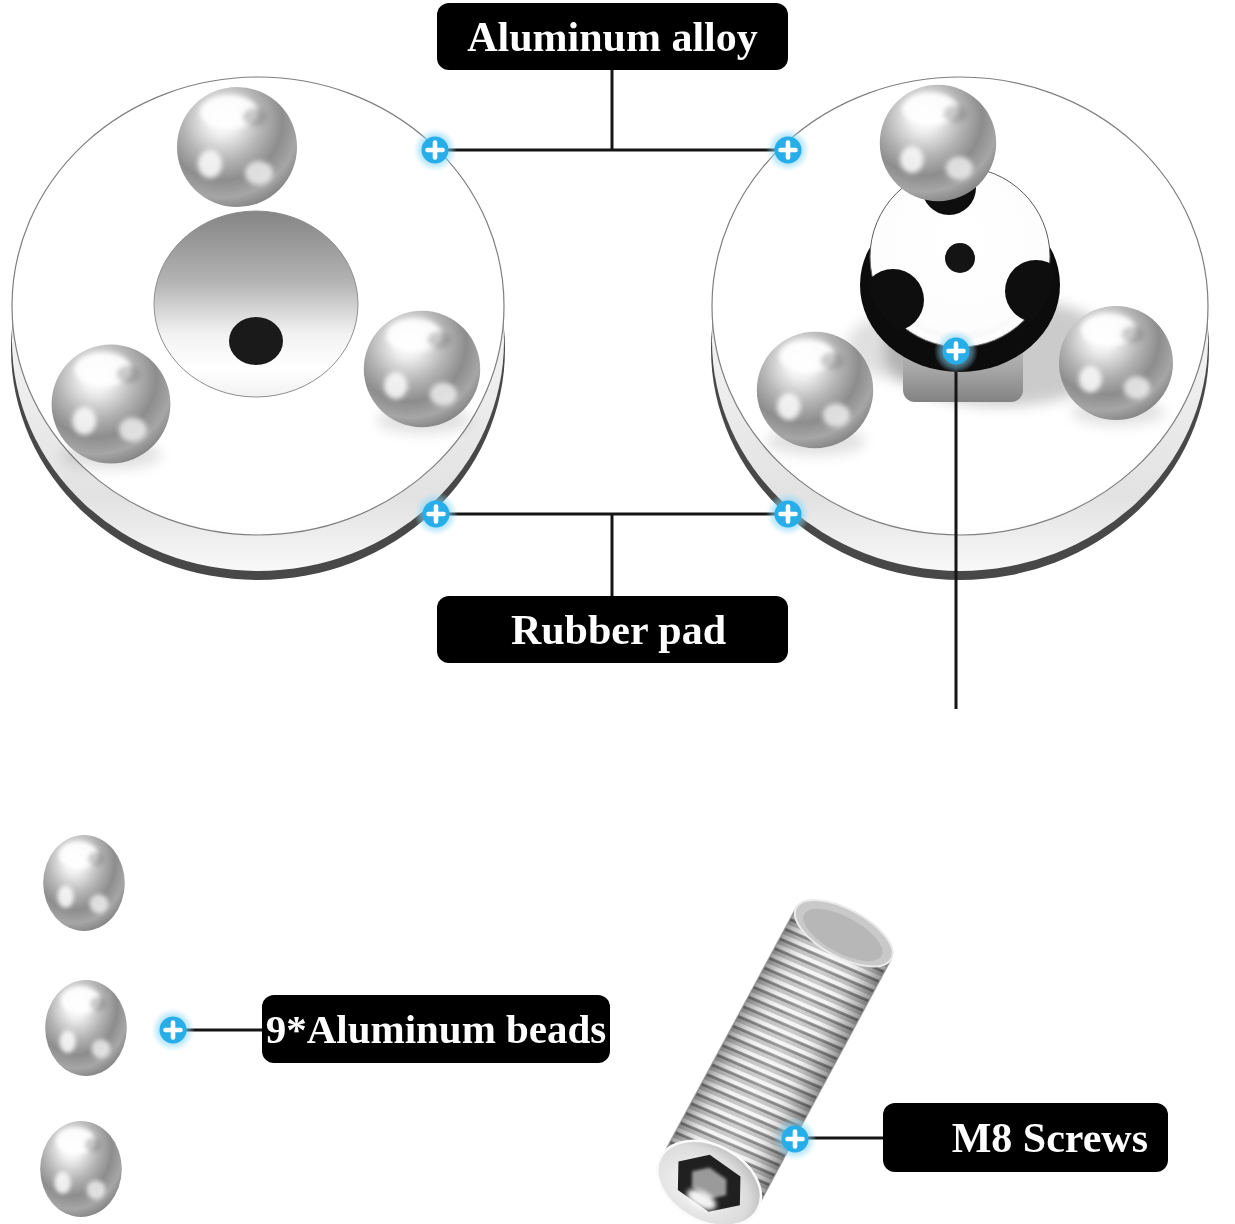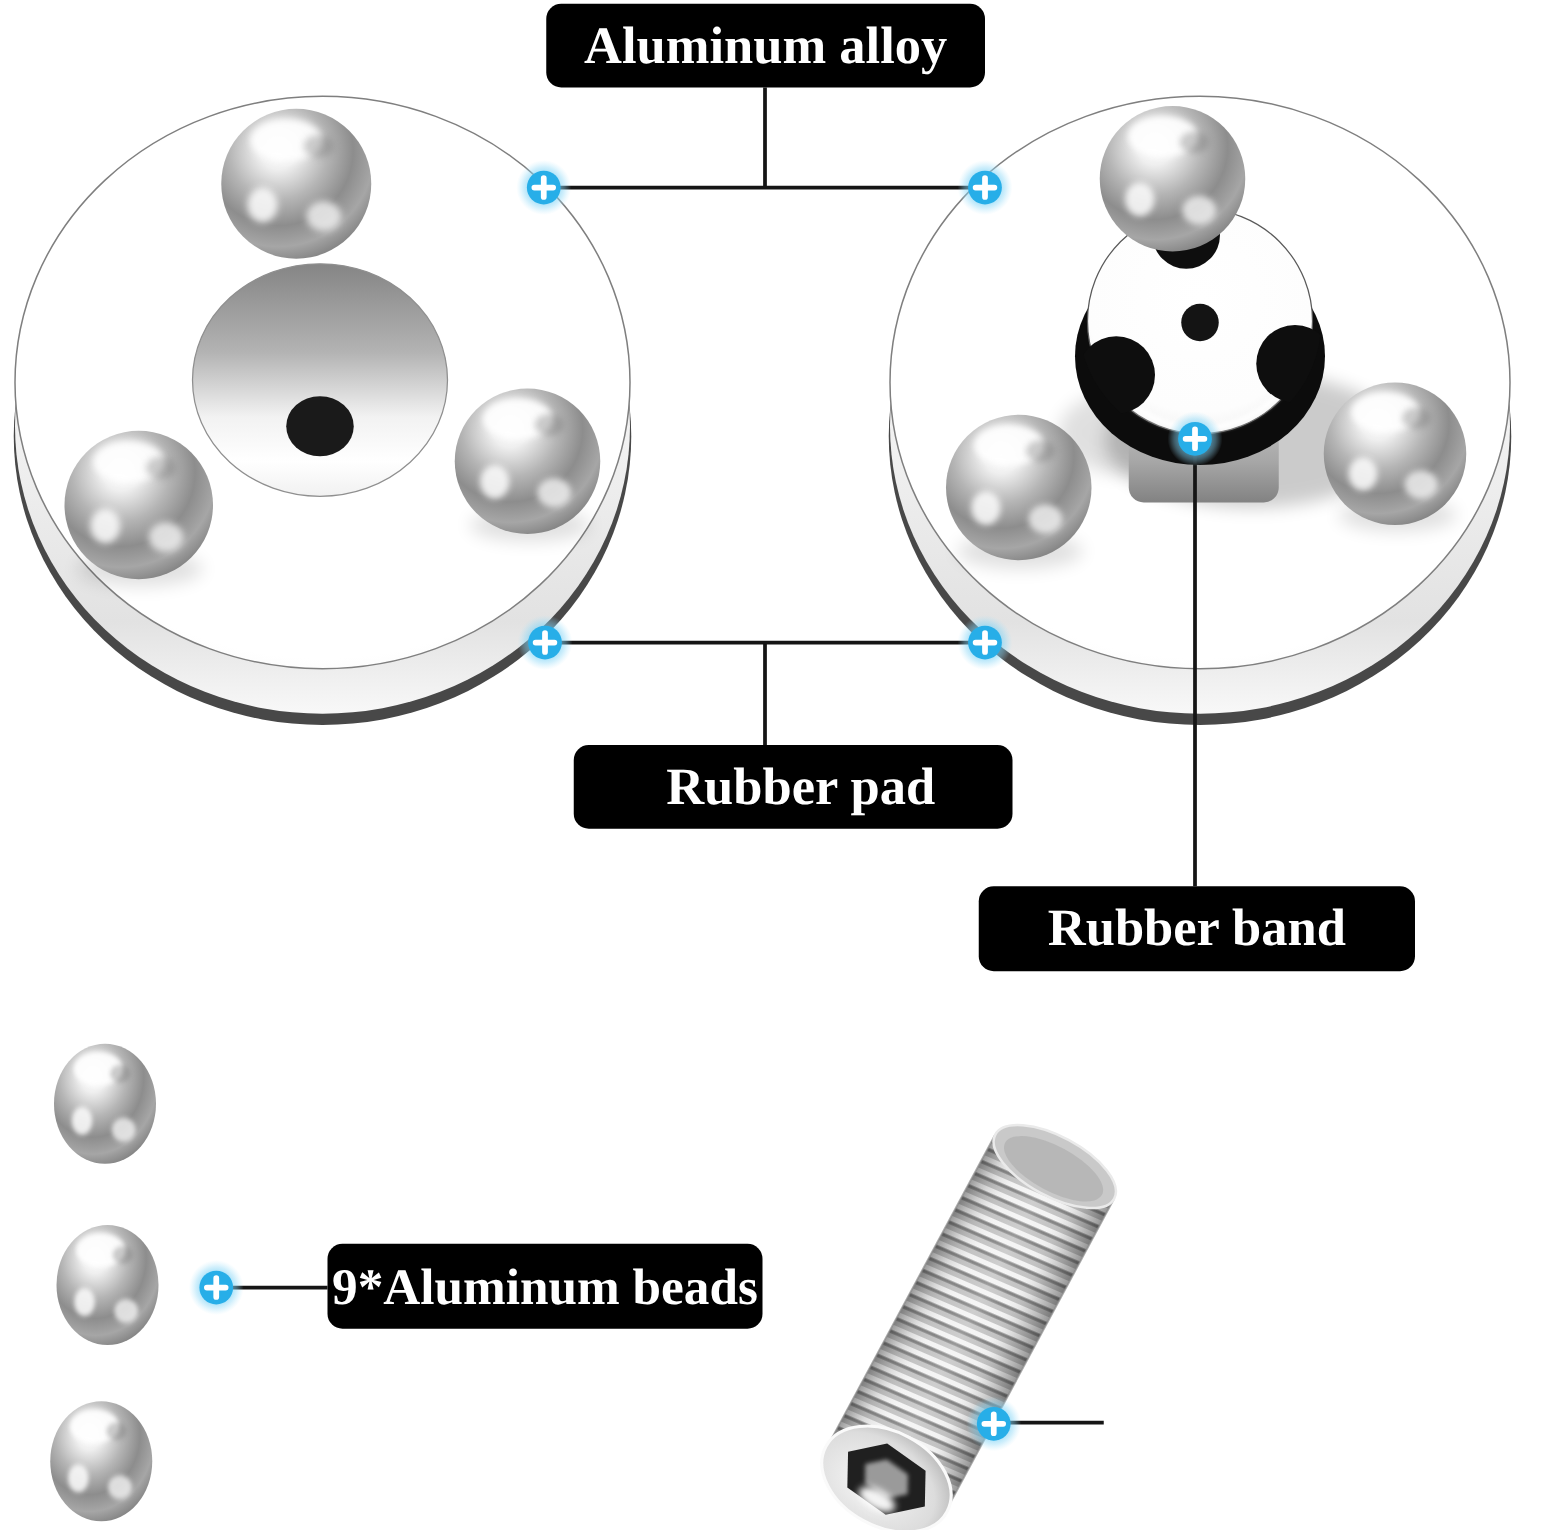--- a/index.html
+++ b/index.html
@@ -9,21 +9,21 @@
   }
   .gfx{position:absolute;left:0;top:0;width:1235px;height:1224px;}
   .callout{
     position:absolute;box-sizing:border-box;
     background:var(--label-bg,#000);color:var(--label-text,#fff);
     border-radius:12px;display:flex;align-items:center;justify-content:center;
     font-weight:700;font-size:42px;line-height:1;white-space:nowrap;
     font-family:"Liberation Serif",serif;
   }
   .callout.alloy{left:437px;top:3px;width:351px;height:67px;}
-  .callout.pad{left:459px;top:596px;width:351px;height:67px;padding-left:12px;}
+  .callout.pad{left:437px;top:596px;width:351px;height:67px;padding-left:12px;}
   .callout.band{left:783px;top:709px;width:349px;height:68px;}
   .callout.beads{left:262px;top:995px;width:348px;height:68px;font-size:41px;}
   .callout.m8{left:883px;top:1103px;width:285px;height:69px;justify-content:flex-end;padding-right:20px;}
 </style>
 </head>
 <body>
 
 <div class="canvas">
 
   <svg class="gfx" viewBox="0 0 1235 1224" xmlns="http://www.w3.org/2000/svg">
@@ -190,16 +190,16 @@
       <use href="#marker" transform="translate(436,514)"></use>
       <use href="#marker" transform="translate(788,514)"></use>
       <use href="#marker" transform="translate(956,351)"></use>
       <use href="#marker" transform="translate(173,1030)"></use>
       <use href="#marker" transform="translate(795,1139)"></use>
     </g>
   </svg>
 
   <div class="callout alloy">Aluminum alloy</div>
   <div class="callout pad">Rubber pad</div>
-  <div class="callout band">Rubber band</div>
   <div class="callout beads">9*Aluminum beads</div>
+  <div class="callout m8">M8 Screws</div>
 
 </div>
 
 </body></html>

